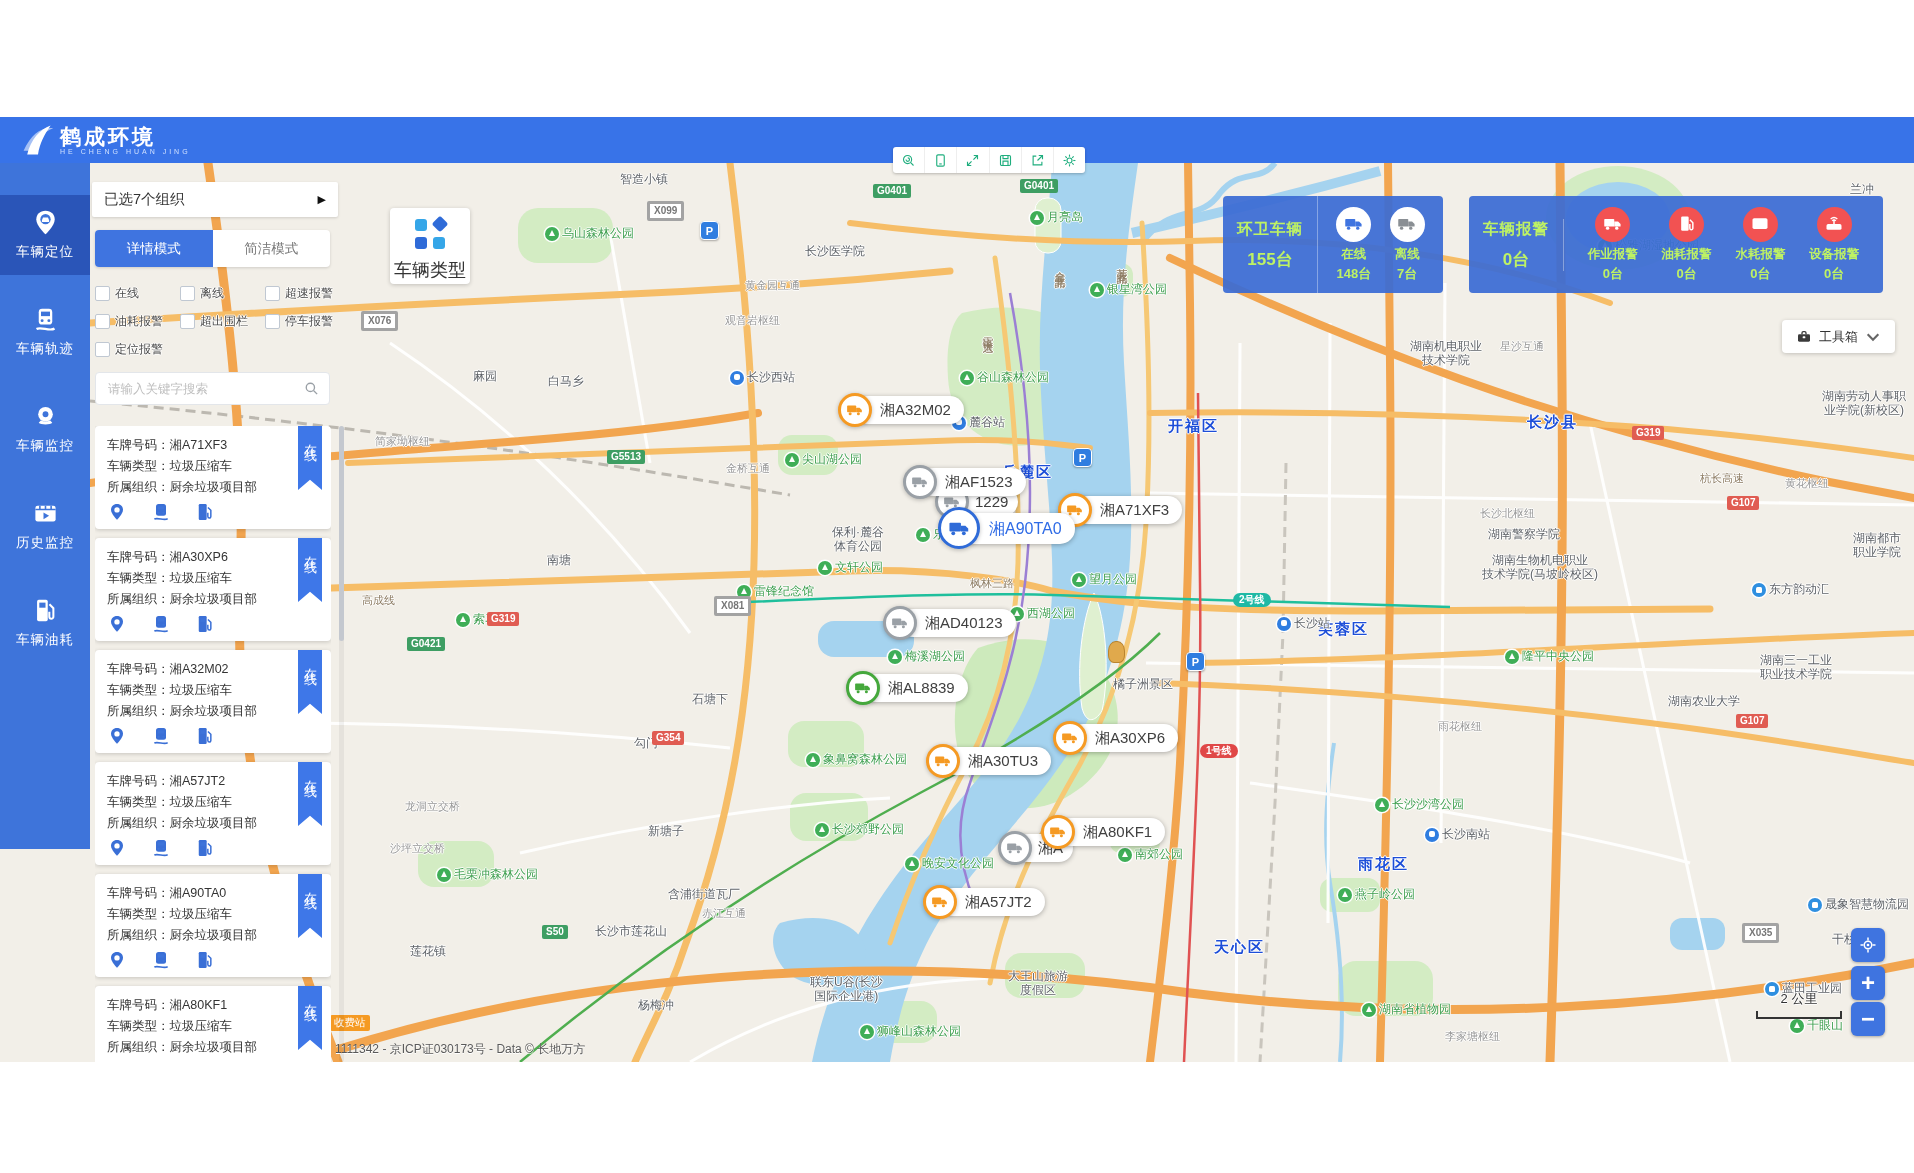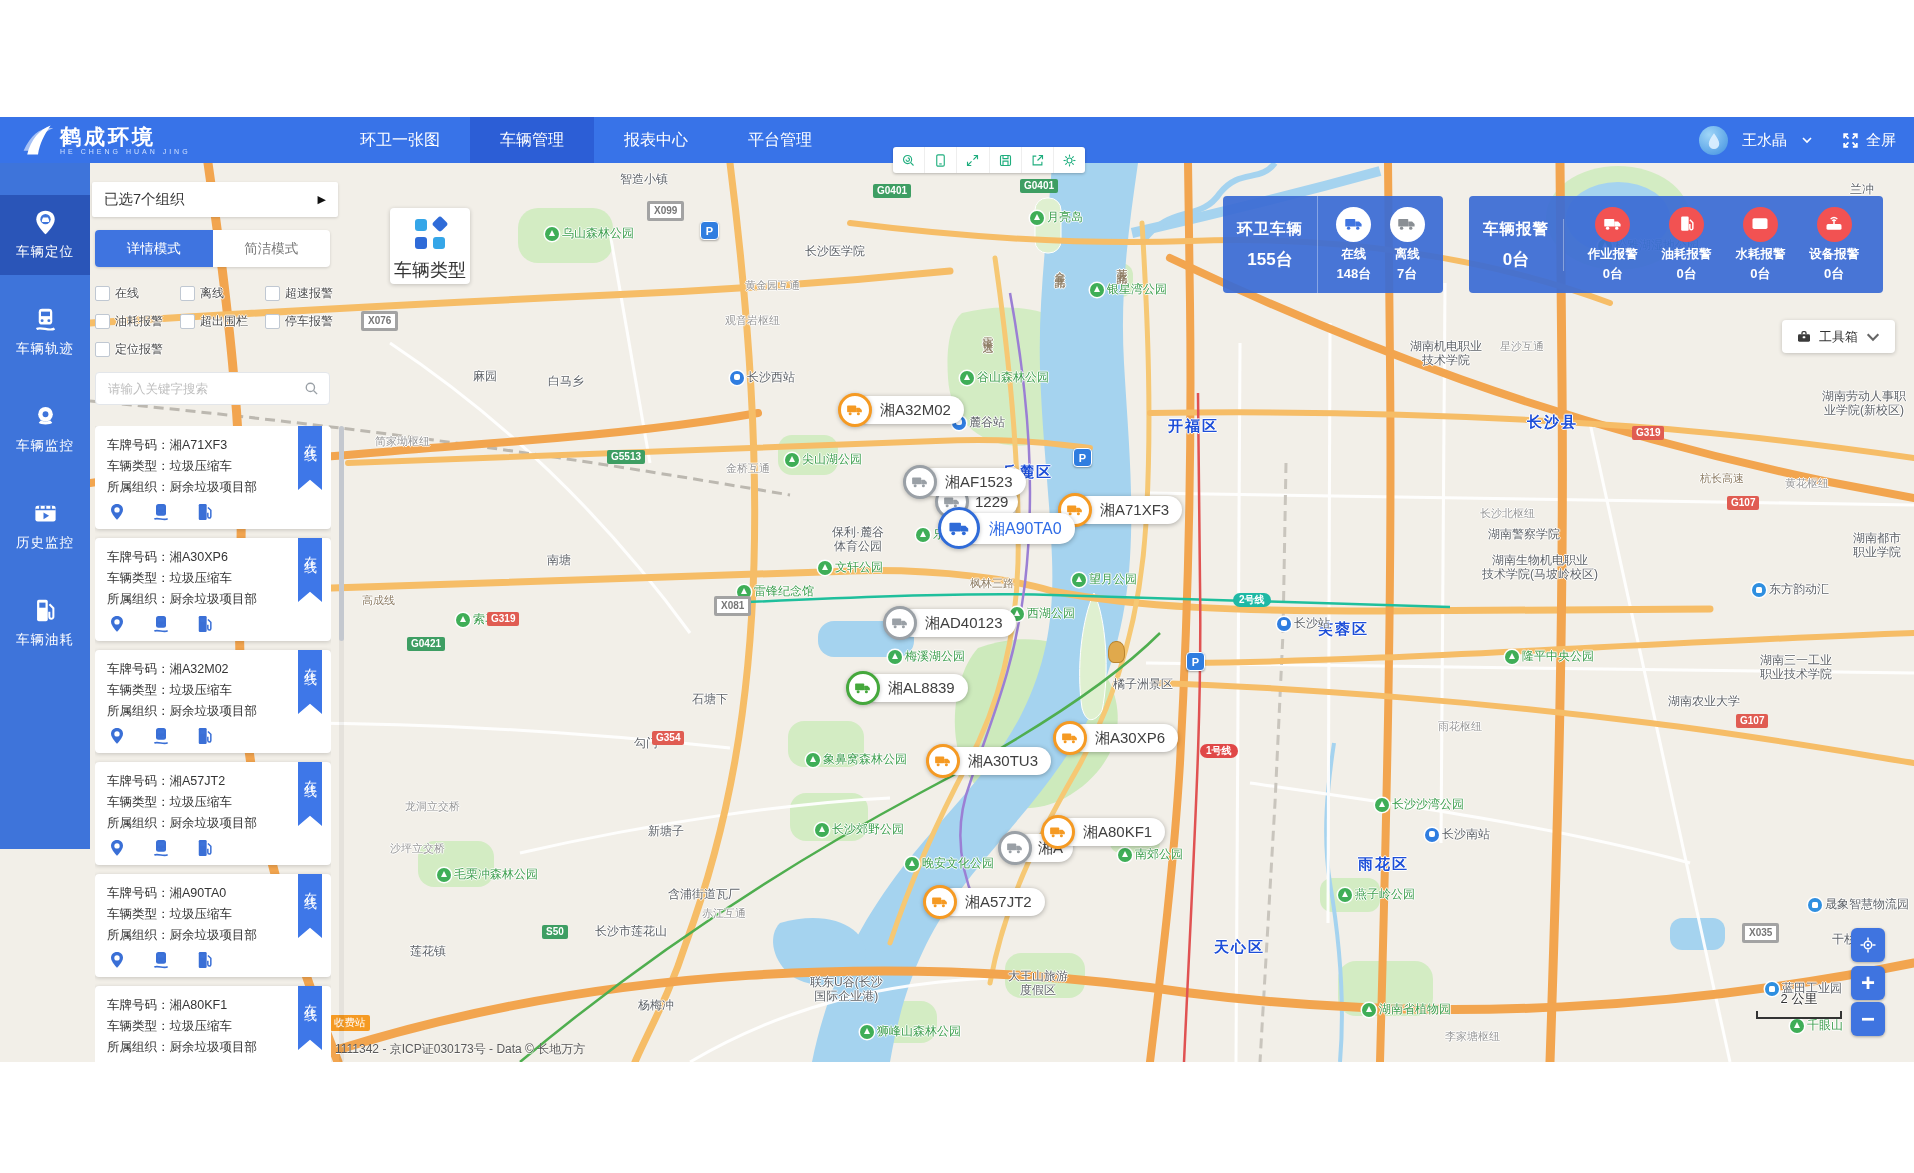--- a/index.html
+++ b/index.html
@@ -103,21 +103,21 @@
   
   .vtype{position:absolute;left:390px;top:91px;width:80px;height:76px;background:#fff;border-radius:4px;box-shadow:0 1px 4px rgba(0,0,0,.2);z-index:20;display:flex;flex-direction:column;align-items:center;cursor:pointer;}
   .vtype .vt-ic{margin-top:11px;width:30px;height:30px;position:relative;}
   .vt-ic i{position:absolute;width:12px;height:12px;border-radius:3px;}
   .vt-ic .a{left:0;top:0;background:#35a6e8;}
   .vt-ic .b{right:-1px;top:-1px;background:#2f6bd8;transform:rotate(45deg);}
   .vt-ic .c{left:0;bottom:0;background:#2f6bd8;}
   .vt-ic .d{right:0;bottom:0;background:#35a6e8;}
   .vtype .vt-lab{font-size:18px;color:#333;margin-top:9px;}
   
-  .stat-panel{position:absolute;top:79px;height:97px;background:rgba(59,108,212,.93);border-radius:4px;display:flex;z-index:25;color:#ffffff;}
+  .stat-panel{position:absolute;top:79px;height:97px;background:rgba(59,108,212,.93);border-radius:4px;display:flex;z-index:25;color:#bef264;}
   .sp1{left:1223px;width:220px;}
   .sp2{left:1469px;width:414px;align-items:center;}
   .sp-main{width:94px;display:flex;flex-direction:column;align-items:center;justify-content:center;border-right:1px solid rgba(255,255,255,.35);}
   .sp-main .m1{font-size:15.5px;font-weight:bold;letter-spacing:1px;}
   .sp-main .m2{font-size:17px;font-weight:bold;margin-top:8px;}
   .sp-items{flex:1;display:flex;align-items:center;justify-content:space-evenly;}
   .sp-it{display:flex;flex-direction:column;align-items:center;}
   .stat-ic{width:35px;height:35px;border-radius:50%;background:#fff;display:flex;align-items:center;justify-content:center;}
   .stat-ic svg{width:20px;height:20px;}
   .stat-ic.red{background:#f25252;color:#fff;}
@@ -664,48 +664,20 @@
     <div class="logo">
       <svg viewBox="0 0 40 40">
         <path d="M8,36 C12,20 22,8 34,4 C27,14 22,24 20,36 Z" fill="#fff"></path>
         <path d="M4,32 C12,14 24,5 37,7 C28,10 18,18 14,32 Z" fill="#fff" opacity=".55"></path>
       </svg>
       <div class="logo-txt">
         <div class="t1">鹤成环境</div>
         <div class="t2">HE CHENG HUAN JING</div>
       </div>
     </div>
-    <div class="nav" id="nav">
-        <div class="nav-item"><span>环卫一张图</span></div>
-        <div class="nav-item active"><span>车辆管理</span></div>
-        <div class="nav-item"><span>报表中心</span></div>
-        <div class="nav-item"><span>平台管理</span></div>
-      </div>
-    <div class="hdr-right">
-      <div class="avatar">
-        <svg viewBox="0 0 24 24" width="18" height="18">
-            <path d="M12,3 C16,9 19,13 19,17 A7,7 0 1 1 5,17 C5,13 8,9 12,3 Z" fill="#dff1ff" opacity=".9"></path>
-          </svg>
-      </div>
-      <span class="uname">王水晶</span>
-      <svg class="chev" viewBox="0 0 12 12">
-          <polyline points="2,4 6,8 10,4" fill="none" stroke="#fff" stroke-width="1.6"></polyline>
-        </svg>
-      <div class="fs">
-        <svg viewBox="0 0 24 24">
-          <g stroke="#fff" stroke-width="2.2" fill="none">
-            <path d="M4,9 V4 H9 M4,4 L9.5,9.5"></path>
-              <path d="M20,9 V4 H15 M20,4 L14.5,9.5"></path>
-            <path d="M4,15 V20 H9 M4,20 L9.5,14.5"></path>
-              <path d="M20,15 V20 H15 M20,20 L14.5,14.5"></path>
-          </g>
-        </svg>
-        <span>全屏</span>
-      </div>
-    </div>
   </div>
 
   <div class="map-toolbar" id="map-toolbar">
       <div class="tbi">
         <svg viewBox="0 0 24 24" fill="none" stroke="#1fae7e" stroke-width="1.8">
           <circle cx="10.5" cy="10.5" r="6.5"></circle>
           <path d="M15.5,15.5 L20,20"></path>
           <path d="M8,10.5 a2.8,2.8 0 1 0 2.8,-2.8"></path>
         </svg>
       </div>

